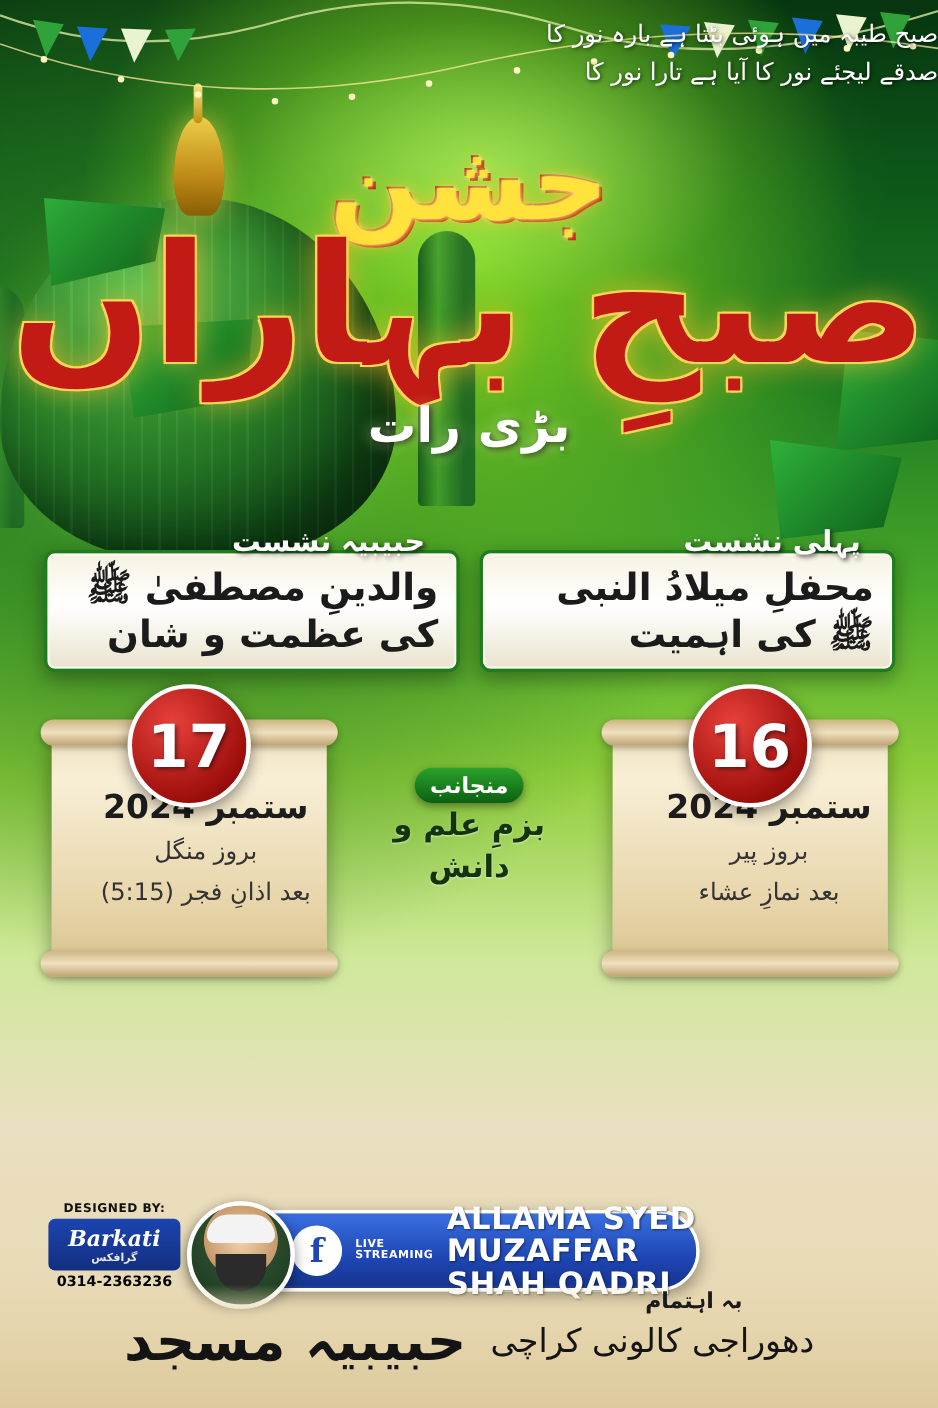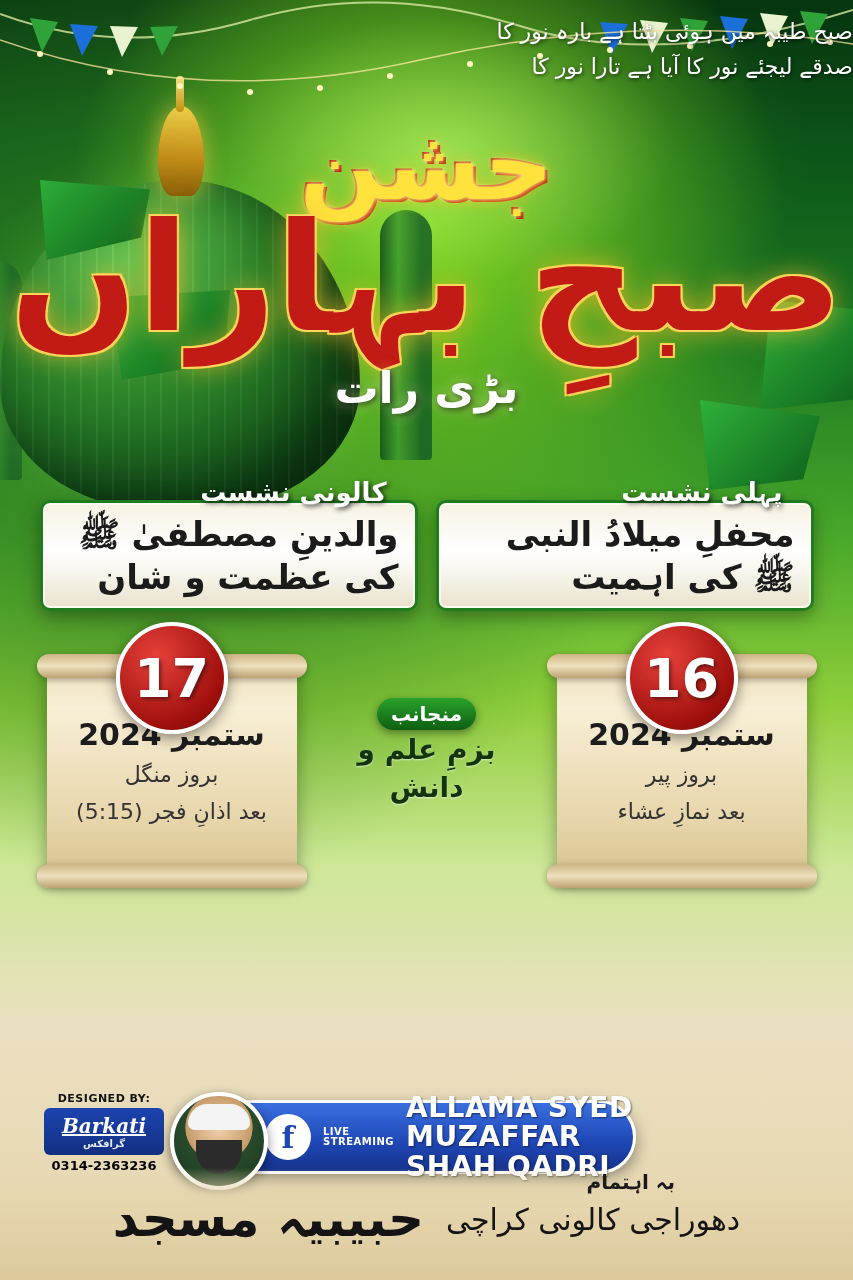--- a/index.html
+++ b/index.html
@@ -165,21 +165,21 @@
     display: flex; flex-direction: row-reverse; justify-content: center; align-items: flex-start; gap: 40px;
   }
   .scroll-card {
     position: relative;
     width: 250px; height: 210px;
     margin-top: 38px;
     background: linear-gradient(180deg, #efe0bd 0%, #f8efd6 20%, #e7d4a9 75%, #d9c48f 100%);
     border-radius: 8px;
     box-shadow: 0 8px 18px rgba(0,0,0,.35);
     direction: rtl;
-    display: flex; align-items: center; justify-content: center;
+    display: flex; align-items: center; 
   }
   .scroll-card::before, .scroll-card::after {
     content: ""; position: absolute; left: -10px; right: -10px; height: 24px;
     background: linear-gradient(180deg, #cdb484, #efe0bd 50%, #bda273);
     border-radius: 12px;
     box-shadow: 0 2px 6px rgba(0,0,0,.3);
   }
   .scroll-card::before { top: -12px; }
   .scroll-card::after { bottom: -12px; }
   .scroll-inner {
@@ -294,21 +294,21 @@
     position: absolute; left: 44px; top: 1092px;
     width: 120px; text-align: center;
     color: #111; font-size: 11px; font-weight: bold;
   }
   .designer .d-title { letter-spacing: .5px; }
   .designer .d-box {
     margin-top: 3px;
     background: linear-gradient(180deg, #1c44b0, #122f80);
     color: #fff; border-radius: 6px; padding: 6px 4px;
   }
-  .designer .d-brand { font-family: "DejaVu Serif", serif; font-size: 20px; font-style: italic; text-decoration: underline; }
+  .designer .d-brand { font-family: "DejaVu Serif", serif; font-size: 20px; font-style: italic; }
   .designer .d-sub { font-size: 10px; opacity: .9; }
   .designer .d-phone { margin-top: 3px; font-size: 13px; color: #000; }
 
   
   .footer {
     position: absolute; left: 0; bottom: 0; width: 100%; height: 112px;
     background: linear-gradient(180deg, rgba(232,216,176,0) 0%, #e6d6ae 30%, #ddc99c 100%);
     direction: rtl; text-align: center;
   }
   .footer .f-logo {
@@ -385,21 +385,21 @@
     <span class="subeh">صبحِ بہاراں</span>
     <span class="bari-raat">بڑی رات</span>
   </div>
 
   <div class="sessions">
     <div class="session">
       <div class="s-title">پہلی نشست</div>
       <div class="s-text">محفلِ میلادُ النبی ﷺ کی اہمیت</div>
     </div>
     <div class="session">
-      <div class="s-title">کالونی نشست</div>
+      <div class="s-title">حبیبیہ نشست</div>
       <div class="s-text">والدینِ مصطفیٰ ﷺ کی عظمت و شان</div>
     </div>
   </div>
 
   <div class="dates">
 
     <div class="scroll-card">
       <div class="day-badge">16</div>
       <div class="scroll-inner">
         <div class="big-date">ستمبر 2024</div>

